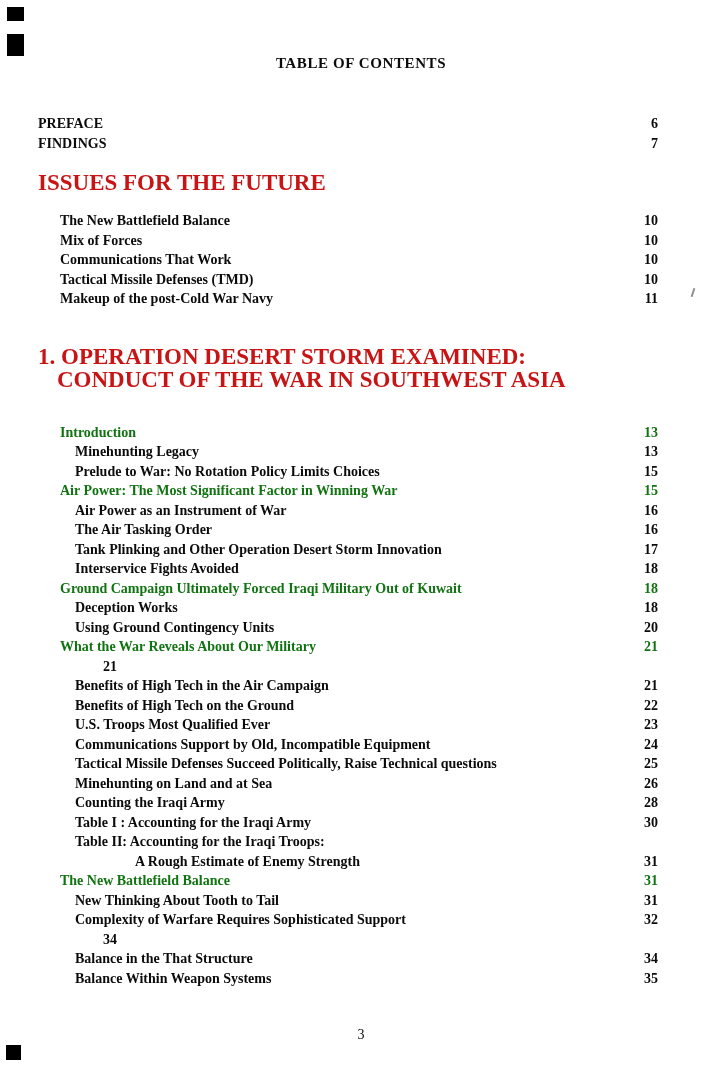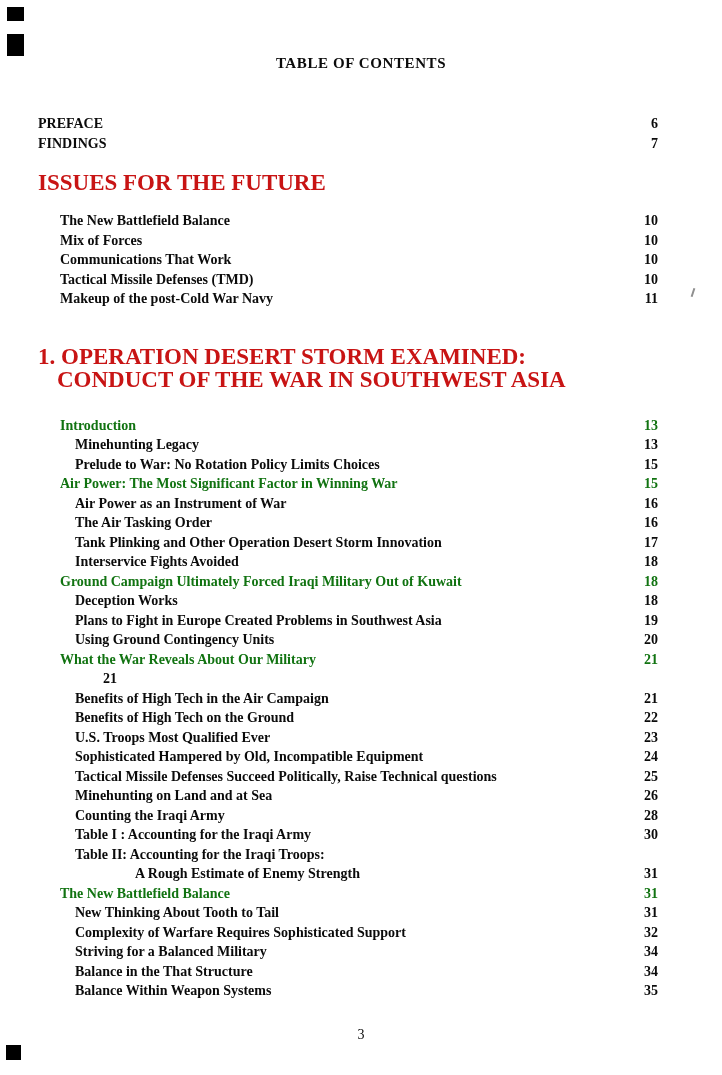--- a/index.html
+++ b/index.html
@@ -59,21 +59,21 @@
   .style-item       { color: var(--text-black, #0b0b0b); }
   .style-subheading { color: var(--subheading-green, #117311); }
   .part-heading {
     color: var(--heading-red, #c81414);
     font-size: 23px;
     font-weight: 700;
     line-height: 23px;
   }
   .part-heading-line.cont { padding-left: 19px; }
   .toc > .section:nth-child(2) .part-heading { margin: 18px 0 17px; }
-  .toc > .section:nth-child(3) .part-heading { margin: 36px 0 25px; }
+  .toc > .section:nth-child(3) .part-heading { margin: 36px 0 32px; }
   .footer-page-number {
     position: absolute;
     top: 1027px; left: 0;
     width: 100%;
     text-align: center;
     font-size: 14px;
     font-weight: 400;
   }
 </style>
 </head>
@@ -162,24 +162,20 @@
         </div>
         <div class="toc-row level-1 style-subheading">
           <span class="toc-label">Ground Campaign Ultimately Forced Iraqi Military Out of Kuwait</span>
           <span class="toc-page">18</span>
         </div>
         <div class="toc-row level-2 style-item">
           <span class="toc-label">Deception Works</span>
           <span class="toc-page">18</span>
         </div>
         <div class="toc-row level-2 style-item">
-          <span class="toc-label">Plans to Fight in Europe Created Problems in Southwest Asia</span>
-          <span class="toc-page">19</span>
-        </div>
-        <div class="toc-row level-2 style-item">
           <span class="toc-label">Using Ground Contingency Units</span>
           <span class="toc-page">20</span>
         </div>
         <div class="toc-row level-1 style-subheading">
           <span class="toc-label">What the War Reveals About Our Military</span>
           <span class="toc-page">21</span>
         </div>
         <div class="toc-row level-2 style-item">
           <span class="toc-page">21</span>
         </div>
@@ -189,21 +185,21 @@
         </div>
         <div class="toc-row level-2 style-item">
           <span class="toc-label">Benefits of High Tech on the Ground</span>
           <span class="toc-page">22</span>
         </div>
         <div class="toc-row level-2 style-item">
           <span class="toc-label">U.S. Troops Most Qualified Ever</span>
           <span class="toc-page">23</span>
         </div>
         <div class="toc-row level-2 style-item">
-          <span class="toc-label">Sophisticated Hampered by Old, Incompatible Equipment</span>
+          <span class="toc-label">Communications Support by Old, Incompatible Equipment</span>
           <span class="toc-page">24</span>
         </div>
         <div class="toc-row level-2 style-item">
           <span class="toc-label">Tactical Missile Defenses Succeed Politically, Raise Technical questions</span>
           <span class="toc-page">25</span>
         </div>
         <div class="toc-row level-2 style-item">
           <span class="toc-label">Minehunting on Land and at Sea</span>
           <span class="toc-page">26</span>
         </div>
@@ -229,21 +225,20 @@
         </div>
         <div class="toc-row level-2 style-item">
           <span class="toc-label">New Thinking About Tooth to Tail</span>
           <span class="toc-page">31</span>
         </div>
         <div class="toc-row level-2 style-item">
           <span class="toc-label">Complexity of Warfare Requires Sophisticated Support</span>
           <span class="toc-page">32</span>
         </div>
         <div class="toc-row level-2 style-item">
-          <span class="toc-label">Striving for a Balanced Military</span>
           <span class="toc-page">34</span>
         </div>
         <div class="toc-row level-2 style-item">
           <span class="toc-label">Balance in the That Structure</span>
           <span class="toc-page">34</span>
         </div>
         <div class="toc-row level-2 style-item">
           <span class="toc-label">Balance Within Weapon Systems</span>
           <span class="toc-page">35</span>
         </div>

